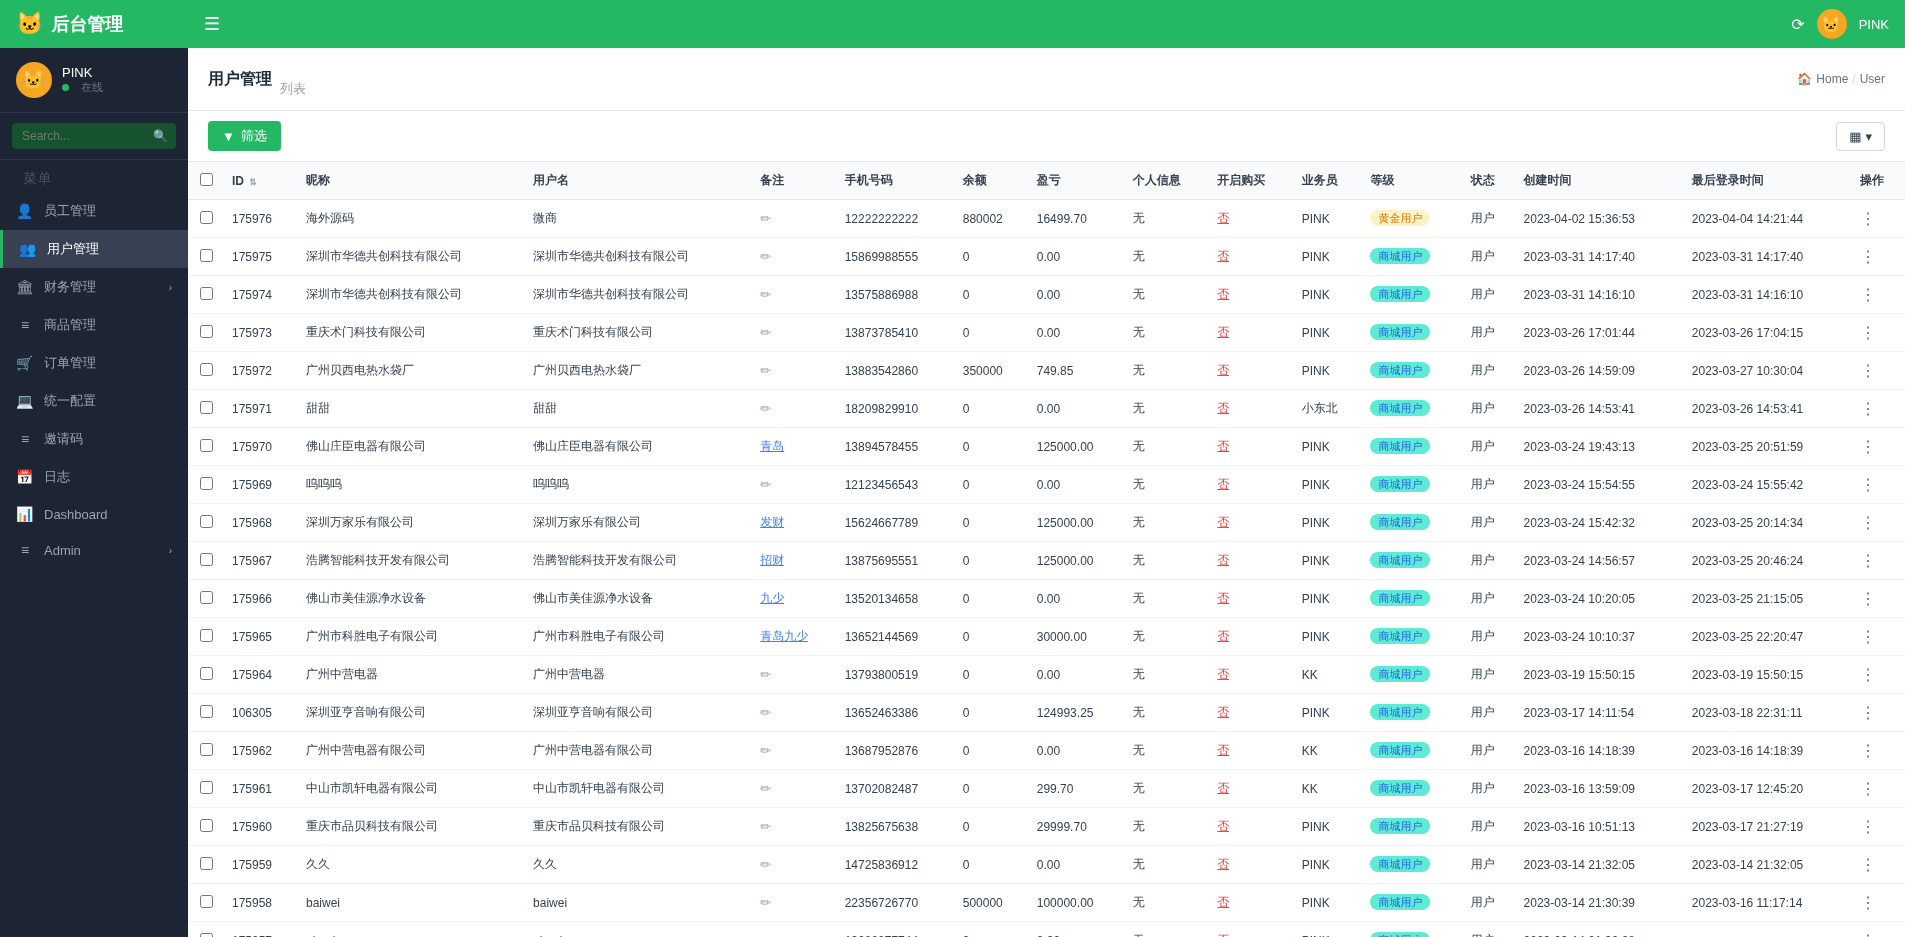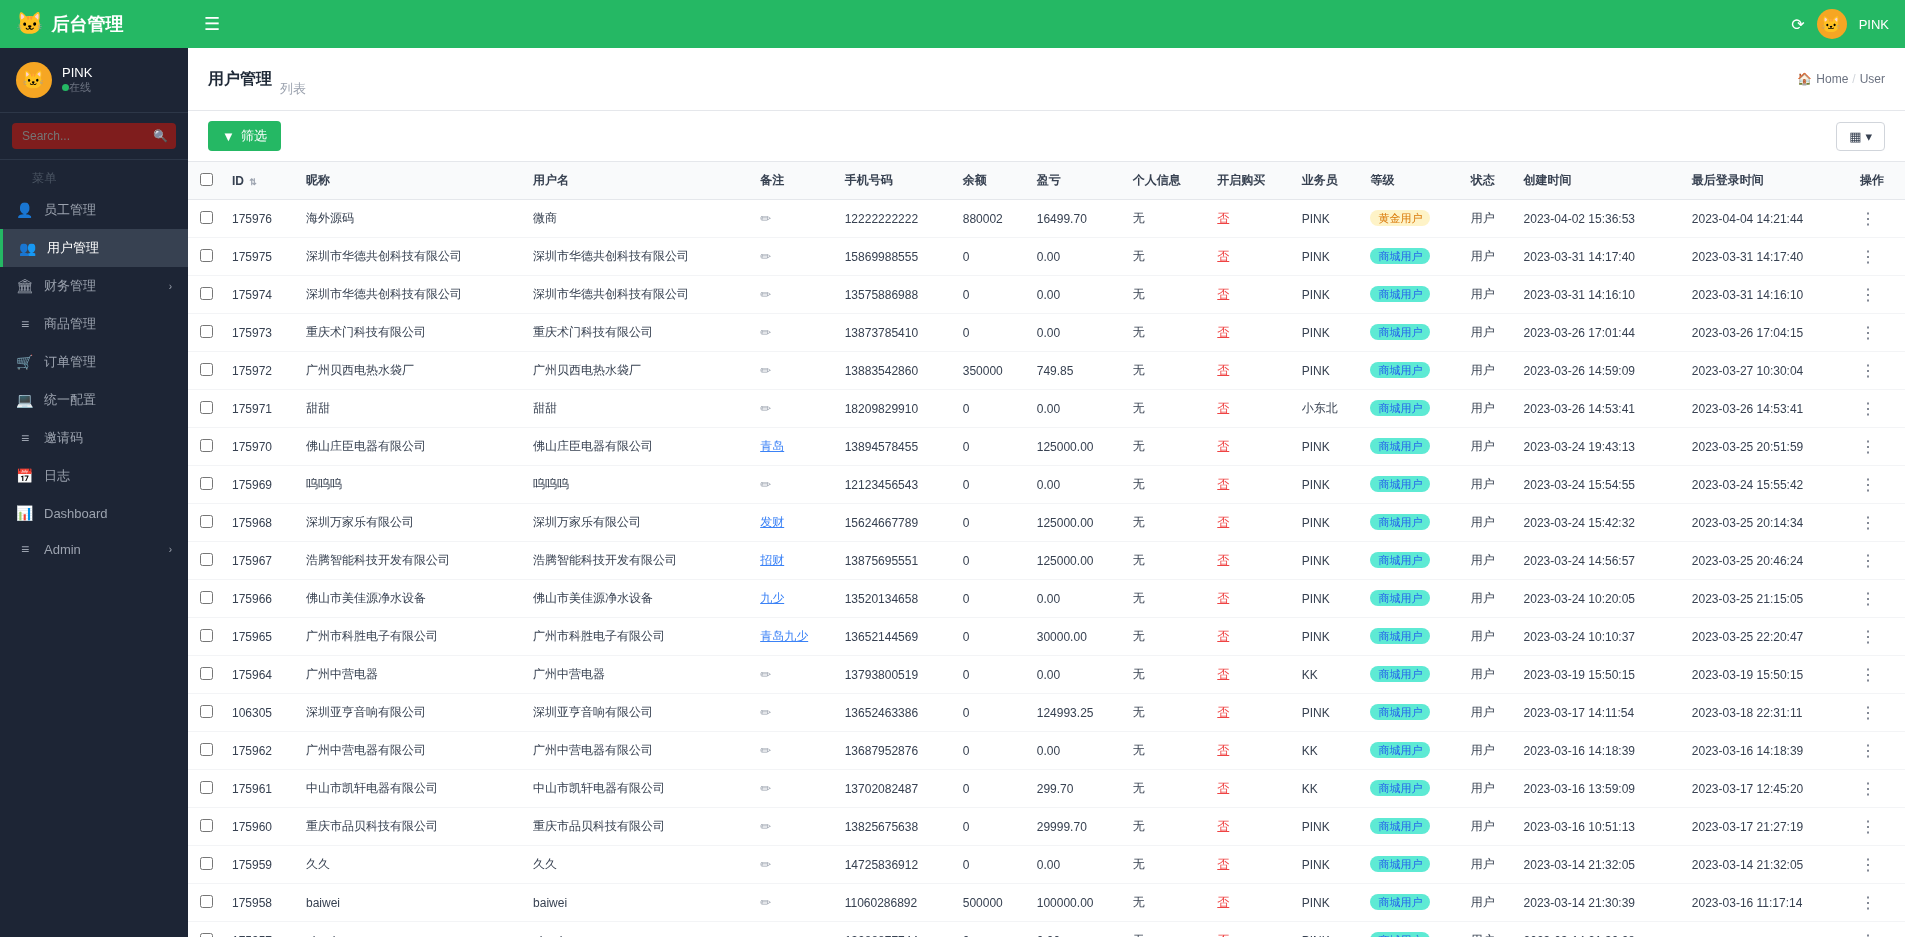--- a/index.html
+++ b/index.html
@@ -38,41 +38,41 @@
       border-bottom: 1px solid #2d3748;
     }
     .user-avatar {
       width: 36px; height: 36px;
       background: #f6a623;
       border-radius: 50%;
       display: flex; align-items: center; justify-content: center;
       font-size: 18px;
     }
     .user-name { color: #fff; font-size: 13px; font-weight: 500; }
-    .user-status { display: flex; align-items: center; gap: 0; font-size: 11px; color: #6b7280; }
+    .user-status { display: flex; align-items: center; gap: 12px; font-size: 11px; color: #6b7280; }
     .status-dot { width: 7px; height: 7px; background: #25b864; border-radius: 50%; }
     .search-box {
       padding: 10px 12px;
       border-bottom: 1px solid #2d3748;
     }
     .search-box input {
       width: 100%;
-      background: #7f1d1d;
+      background: #14532d;
       border: none;
       border-radius: 4px;
       padding: 6px 28px 6px 10px;
       color: #adb5bd;
       font-size: 12px;
       outline: none;
     }
     .search-wrap { position: relative; }
     .search-icon-inner { position: absolute; right: 8px; top: 50%; transform: translateY(-50%); color: #6b7280; font-size: 12px; }
     .nav-group-label {
-      padding: 10px 32px 4px;
-      font-size: 12px;
+      padding: 10px 23px 4px;
+      font-size: 14px;
       color: #4b5563;
       text-transform: uppercase;
       letter-spacing: 0.5px;
     }
     .nav-item {
       display: flex;
       align-items: center;
       gap: 10px;
       padding: 10px 16px;
       cursor: pointer;
@@ -661,21 +661,21 @@
       <td>2023-03-14 21:32:05</td>
       <td>2023-03-14 21:32:05</td>
       <td><span class="action-dots">⋮</span></td>
     </tr>
             <tr>
       <td class="checkbox-col"><input type="checkbox" style=""></td>
       <td>175958</td>
       <td>baiwei</td>
       <td>baiwei</td>
       <td><span class="edit-icon">✏</span></td>
-      <td>11060286892</td>
+      <td>22356726770</td>
       <td>500000</td>
       <td>100000.00</td>
       <td>无</td>
       <td><span class="btn-no">否</span></td>
       <td>PINK</td>
       <td><span class="badge-type badge-shop">商城用户</span></td>
       <td>用户</td>
       <td>2023-03-14 21:30:39</td>
       <td>2023-03-16 11:17:14</td>
       <td><span class="action-dots">⋮</span></td>

